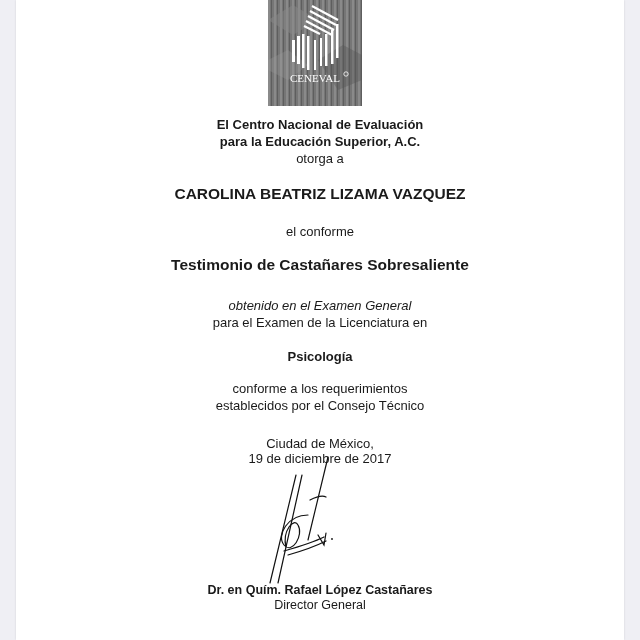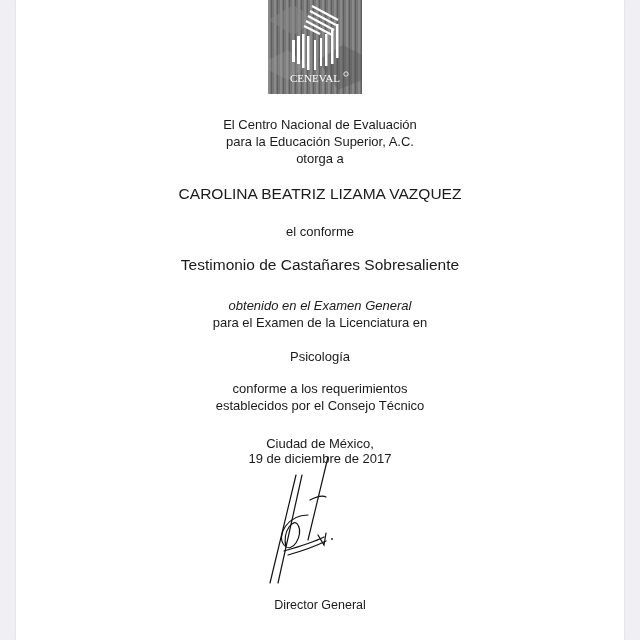--- a/index.html
+++ b/index.html
@@ -9,30 +9,30 @@
       font-family: "Liberation Sans", sans-serif;
       position: relative;
     }
     .page {
       position: absolute; left: 16px; top: 0; width: 608px; height: 640px;
       background: #ffffff;
       box-shadow: 0 0 2px rgba(0,0,0,0.12);
       color: #111;
     }
     .logo {
-      position: absolute; left: 252px; top: 0; width: 94px; height: 94px;
+      position: absolute; left: 252px; top: 0; width: 94px; height: 106px;
       background: #7a7a7a;
       overflow: hidden;
     }
     .logo svg { display: block; }
     .line {
       position: absolute; left: 0; width: 608px; text-align: center;
       font-size: 13px; color: #1a1a1a; white-space: nowrap;
     }
-    .bold { font-weight: normal; }
+    .bold { font-weight: bold; }
     .big { font-size: 15.5px; }
     .sig { position: absolute; left: 232px; top: 455px; }
   </style>
 </head>
 <body>
 
 <div class="page">
 
   <div class="logo">
     <svg width="94" height="106" viewBox="0 0 94 106">
@@ -101,15 +101,16 @@
         <path d="M60 60 C40 60,28 80,36 90 C44 100,56 80,50 70 C46 62,34 76,38 92"></path>
         <path d="M36 96 C50 92,64 88,76 82"></path>
         <path d="M40 100 C54 96,66 92,78 86"></path>
         <path d="M62 45 C68 42,74 40,78 42"></path>
         <path d="M70 80 L76 90 L78 78"></path>
       </g>
       <circle cx="84" cy="84" r="0.9" fill="#111"></circle>
     </svg>
   </div>
 
+  <div class="line bold" style="top:583px; font-size:12.5px;">Dr. en Quím. Rafael López Castañares</div>
   <div class="line" style="top:598px; font-size:12.5px;">Director General</div>
 
 </div>
 
 </body></html>

